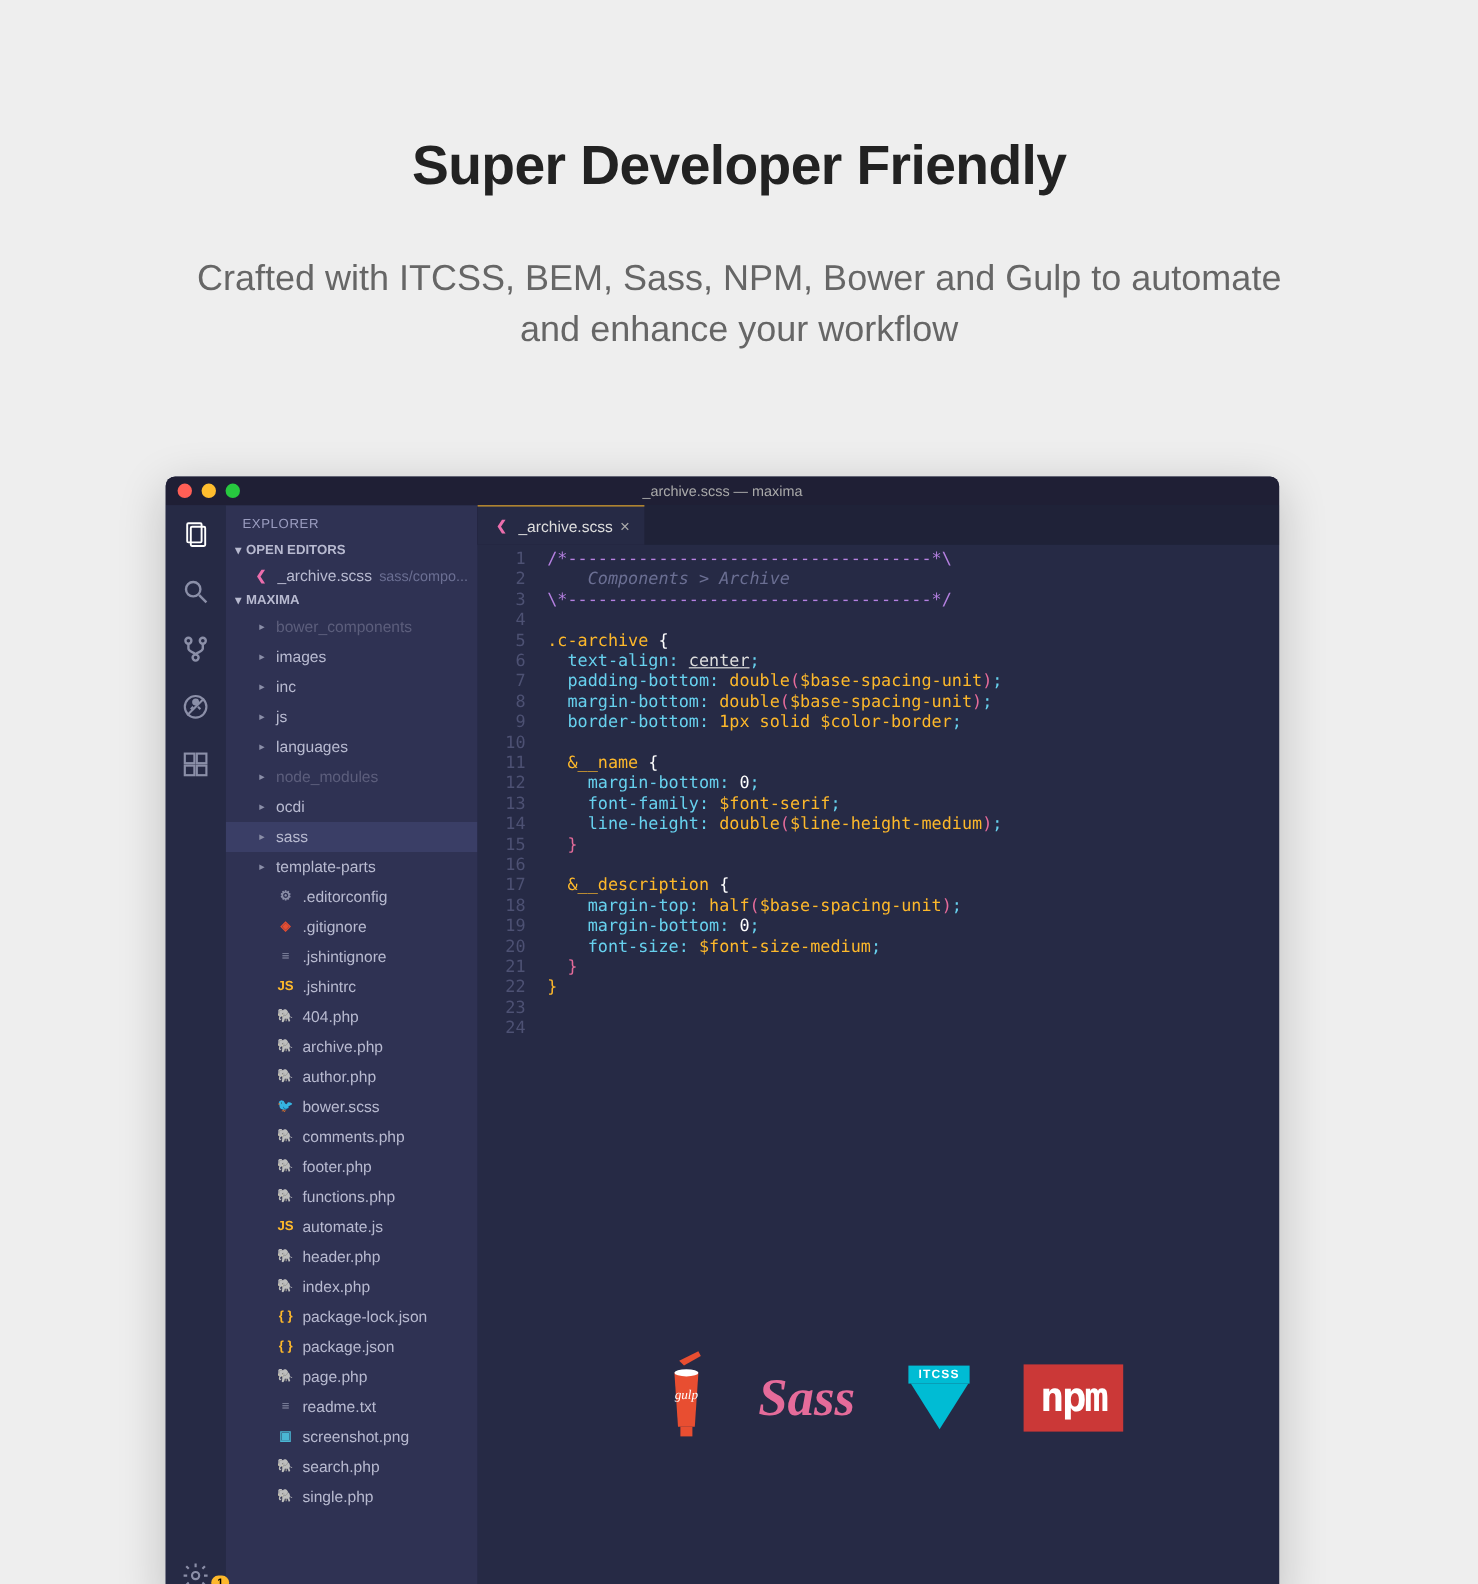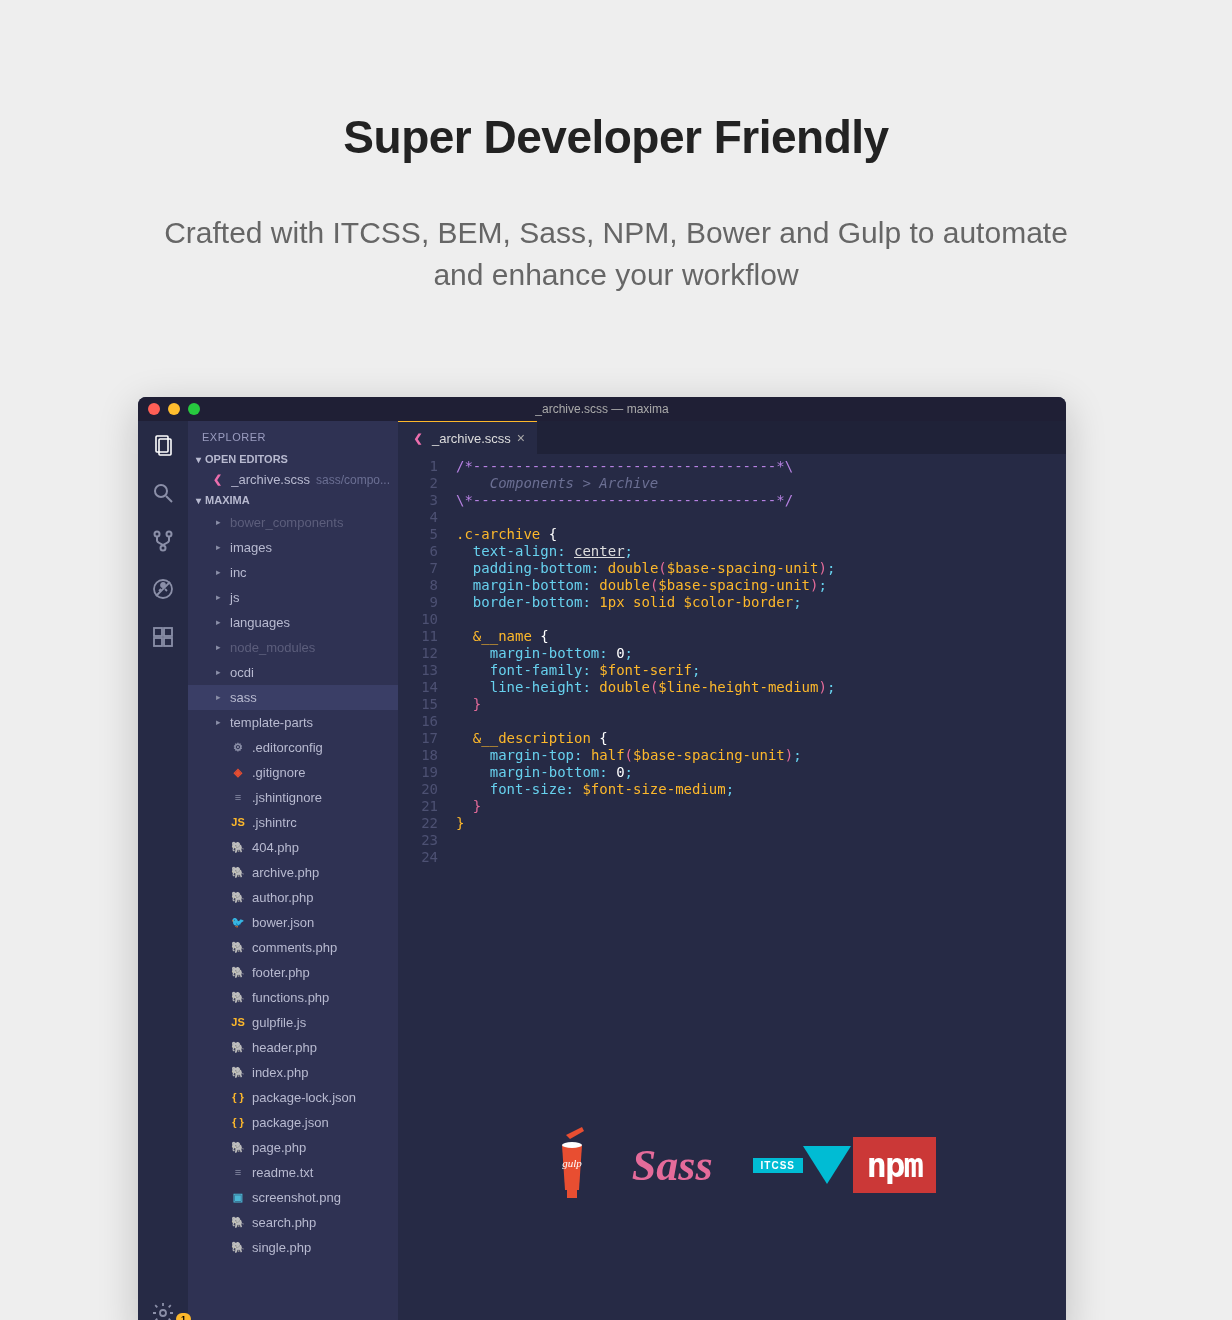--- a/index.html
+++ b/index.html
@@ -244,21 +244,21 @@
       right: 130px;
       display: flex;
       align-items: center;
       gap: 40px;
     }
     .logo-gulp svg { width: 40px; height: 76px; }
     .logo-sass { font-family: cursive; font-size: 44px; color: #e56b9a; font-weight: bold; font-style: italic; }
     .logo-itcss {
       width: 60px; height: 54px;
       display: flex;
-      flex-direction: row;
+      flex-direction: column;
       align-items: center;
     }
     .logo-itcss-label { background: #00bcd4; color: #fff; font-size: 10px; font-weight: bold; padding: 2px 8px; letter-spacing: 1px; }
     .logo-itcss-tri {
       width: 0; height: 0;
       border-left: 24px solid transparent;
       border-right: 24px solid transparent;
       border-top: 38px solid #00bcd4;
     }
     .logo-npm { background: #cb3837; color: #fff; padding: 8px 14px; font-family: monospace; font-size: 34px; font-weight: bold; letter-spacing: -2px; }
@@ -395,41 +395,41 @@
             <span>archive.php</span>
           </div>
           <div class="file-item">
             <span class="indent"></span>
             <span class="file-icon fi-php">🐘</span>
             <span>author.php</span>
           </div>
           <div class="file-item">
             <span class="indent"></span>
             <span class="file-icon fi-bower">🐦</span>
-            <span>bower.json</span>
+            <span>bower.scss</span>
           </div>
           <div class="file-item">
             <span class="indent"></span>
             <span class="file-icon fi-php">🐘</span>
             <span>comments.php</span>
           </div>
           <div class="file-item">
             <span class="indent"></span>
             <span class="file-icon fi-php">🐘</span>
             <span>footer.php</span>
           </div>
           <div class="file-item">
             <span class="indent"></span>
             <span class="file-icon fi-php">🐘</span>
             <span>functions.php</span>
           </div>
           <div class="file-item">
             <span class="indent"></span>
             <span class="file-icon fi-js">JS</span>
-            <span>gulpfile.js</span>
+            <span>automate.js</span>
           </div>
           <div class="file-item">
             <span class="indent"></span>
             <span class="file-icon fi-php">🐘</span>
             <span>header.php</span>
           </div>
           <div class="file-item">
             <span class="indent"></span>
             <span class="file-icon fi-php">🐘</span>
             <span>index.php</span>

